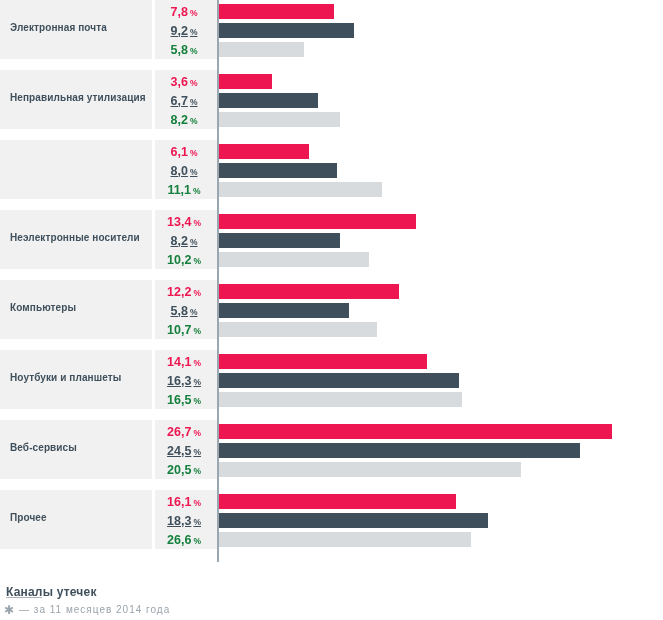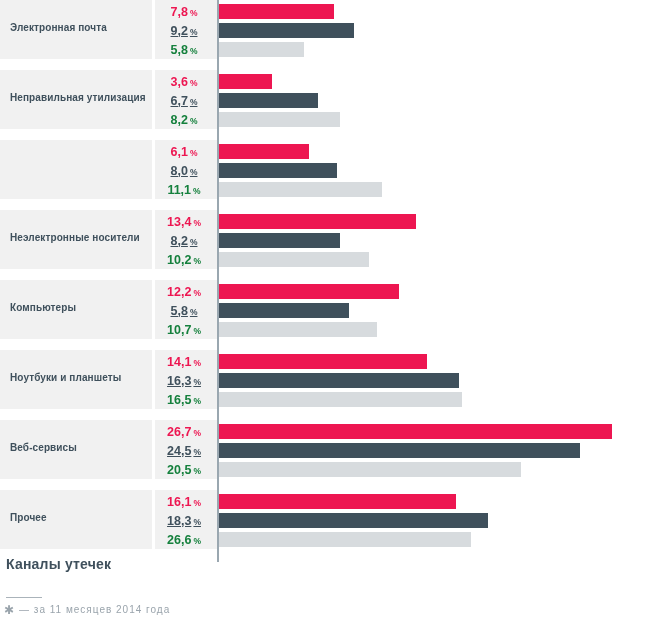--- a/index.html
+++ b/index.html
@@ -154,22 +154,22 @@
     width: 0;
   }
   .b-2014 { background: #ed1651; }
   .b-2013 { background: #3f505c; }
   .b-2012 { background: #d7dbde; }
 
   
   .axis-title {
     position: absolute;
     left: 6px;
-    top: 556px;
-    font-size: 14px;
+    top: 585px;
+    font-size: 12px;
     font-weight: bold;
     color: #3f505c;
     letter-spacing: .2px;
   }
   .footnote-rule {
     position: absolute;
     left: 6px;
     top: 597px;
     width: 36px;
     height: 1px;

